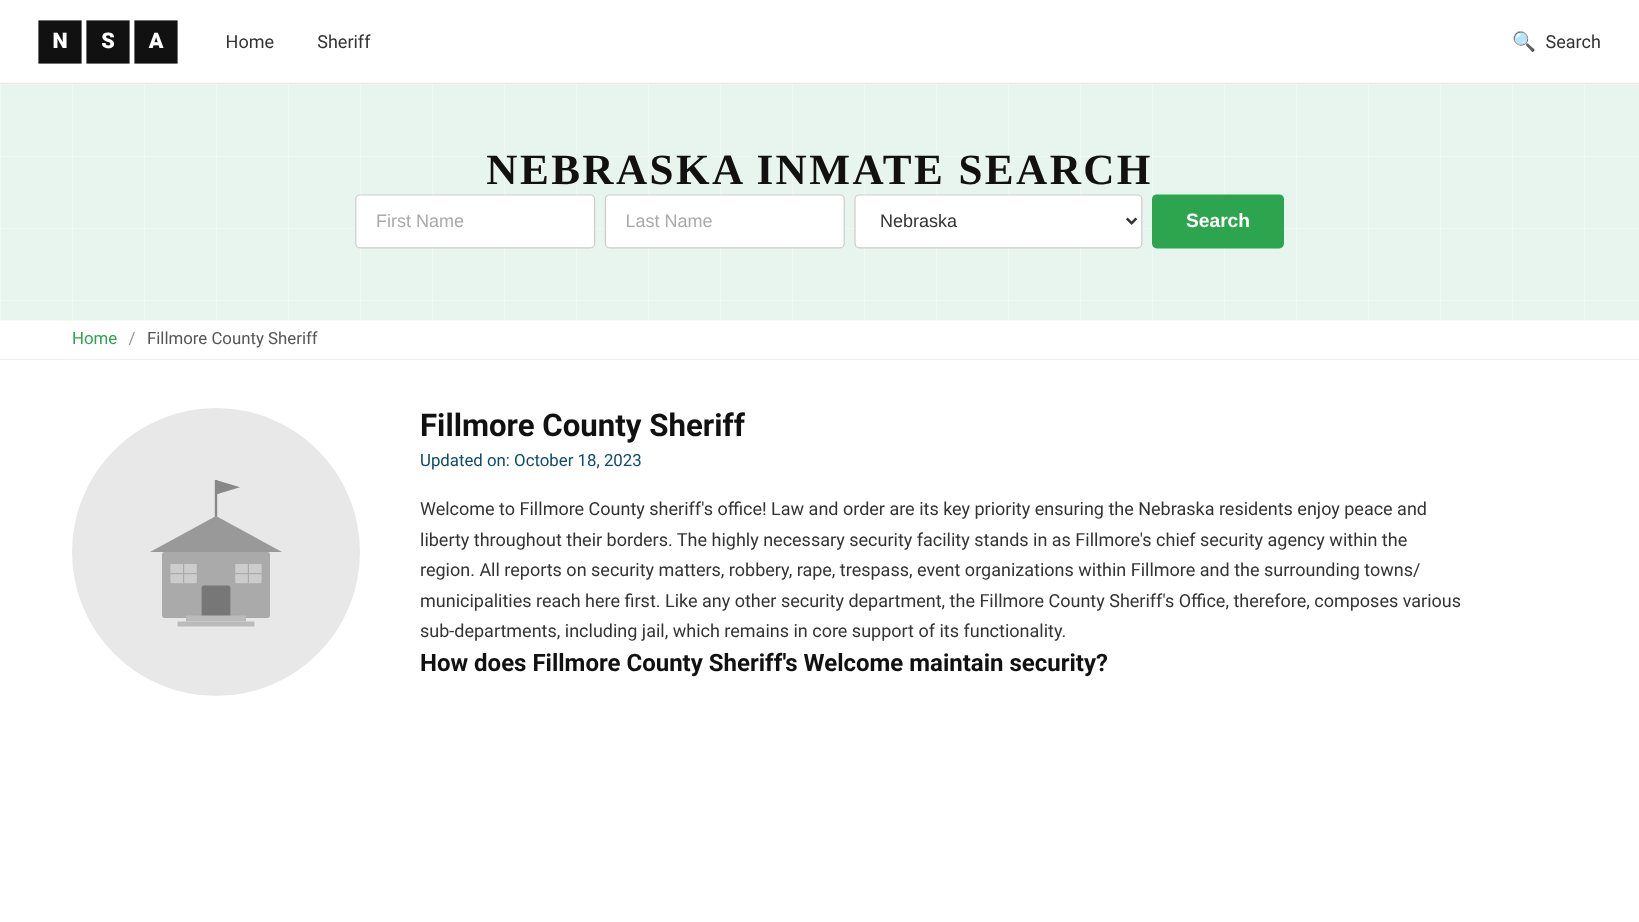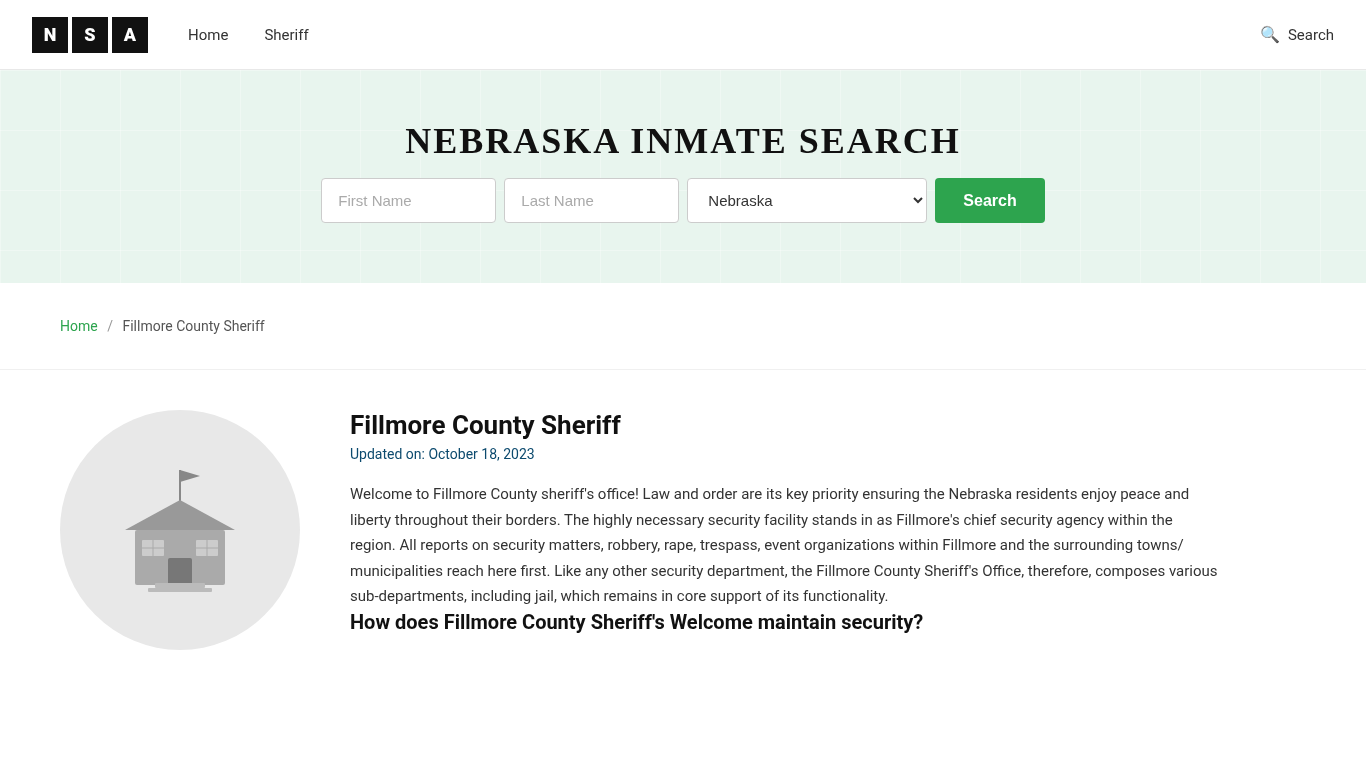--- a/index.html
+++ b/index.html
@@ -80,21 +80,20 @@
       background-size: 60px 60px;
       padding: 50px 20px 60px;
       text-align: center;
     }
 
     .hero-title {
       font-size: 36px;
       font-weight: 900;
       letter-spacing: 2px;
       color: #111;
-      margin-bottom: 16px;
       font-family: Georgia, serif;
     }
 
     .hero-subtitle {
       font-size: 15px;
       color: #555;
       margin-bottom: 36px;
     }
 
     .search-form {
@@ -102,21 +101,21 @@
       justify-content: center;
       gap: 8px;
       flex-wrap: wrap;
     }
 
     .search-form input {
       padding: 12px 16px;
       border: 1px solid #ccc;
       border-radius: 4px;
       font-size: 15px;
-      width: 175px;
+      width: 200px;
       outline: none;
       background: #fff;
     }
 
     .search-form input::placeholder {
       color: #aaa;
     }
 
     .search-form select {
       padding: 12px 16px;
@@ -136,21 +135,21 @@
       color: #fff;
       border: none;
       border-radius: 4px;
       font-size: 16px;
       font-weight: 600;
       cursor: pointer;
     }
 
     
     .breadcrumb {
-      padding: 35px 60px;
+      padding: 8px 60px;
       font-size: 14px;
       color: #555;
       border-bottom: 1px solid #f0f0f0;
     }
 
     .breadcrumb a {
       color: #2da44e;
       text-decoration: none;
     }
 

